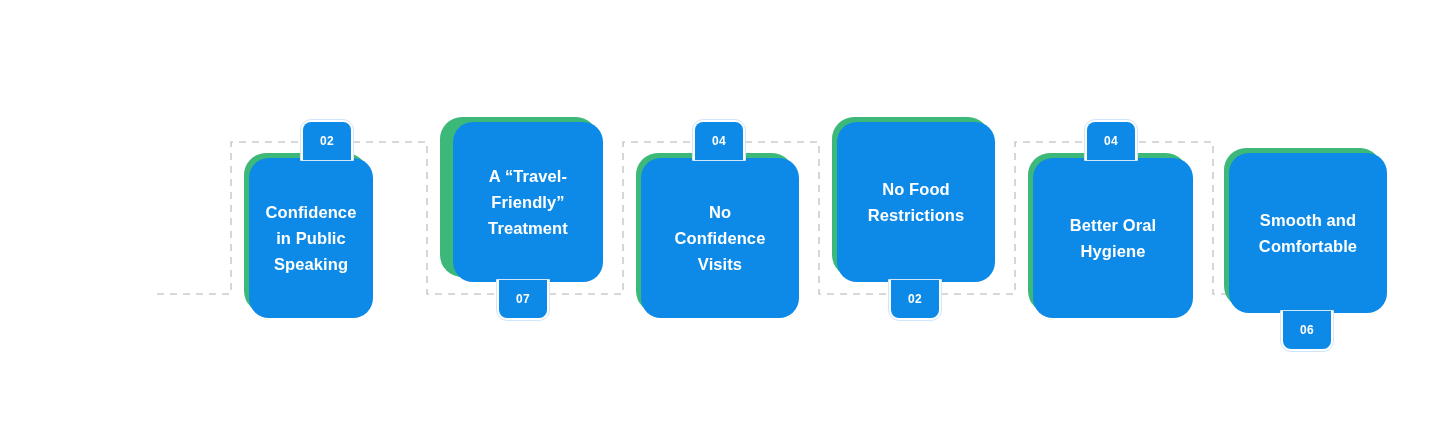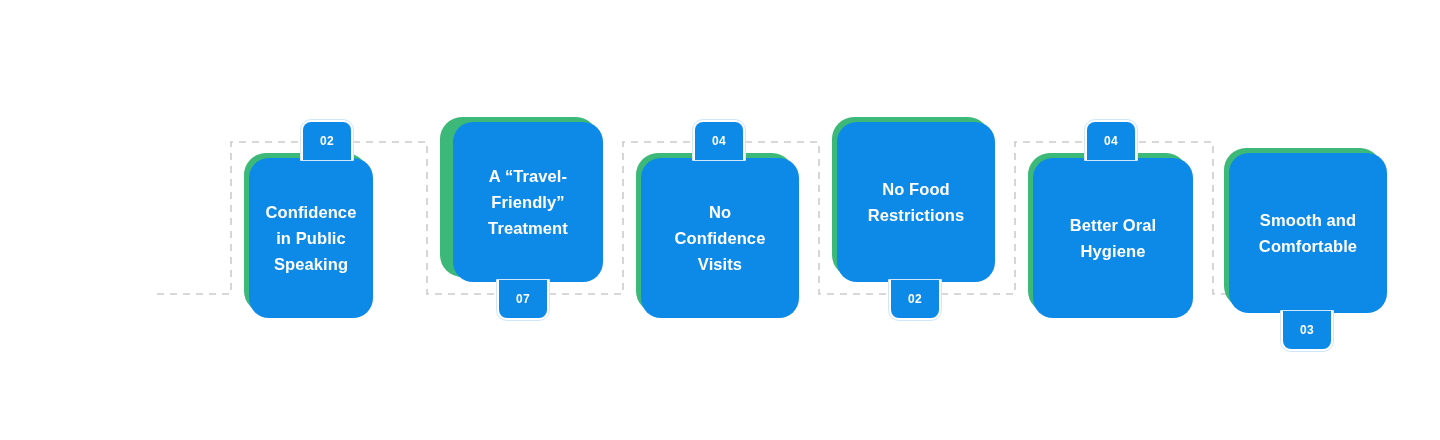--- a/index.html
+++ b/index.html
@@ -158,16 +158,16 @@
   </div>
 
   <div class="step" style="left:1229px; top:122px; width:158px; height:160px;margin-top:31px;">
     <div class="card-wrap" style="width:158px;height:160px;">
       <div class="card-outline"></div>
       <div class="card-face">
         <div class="card-title">Smooth and
 Comfortable</div>
       </div>
     </div>
-    <div class="badge down" style="left:52px; top:158px;">03</div>
+    <div class="badge down" style="left:52px; top:158px;">06</div>
   </div>
 
 </div>
 
 </body></html>

